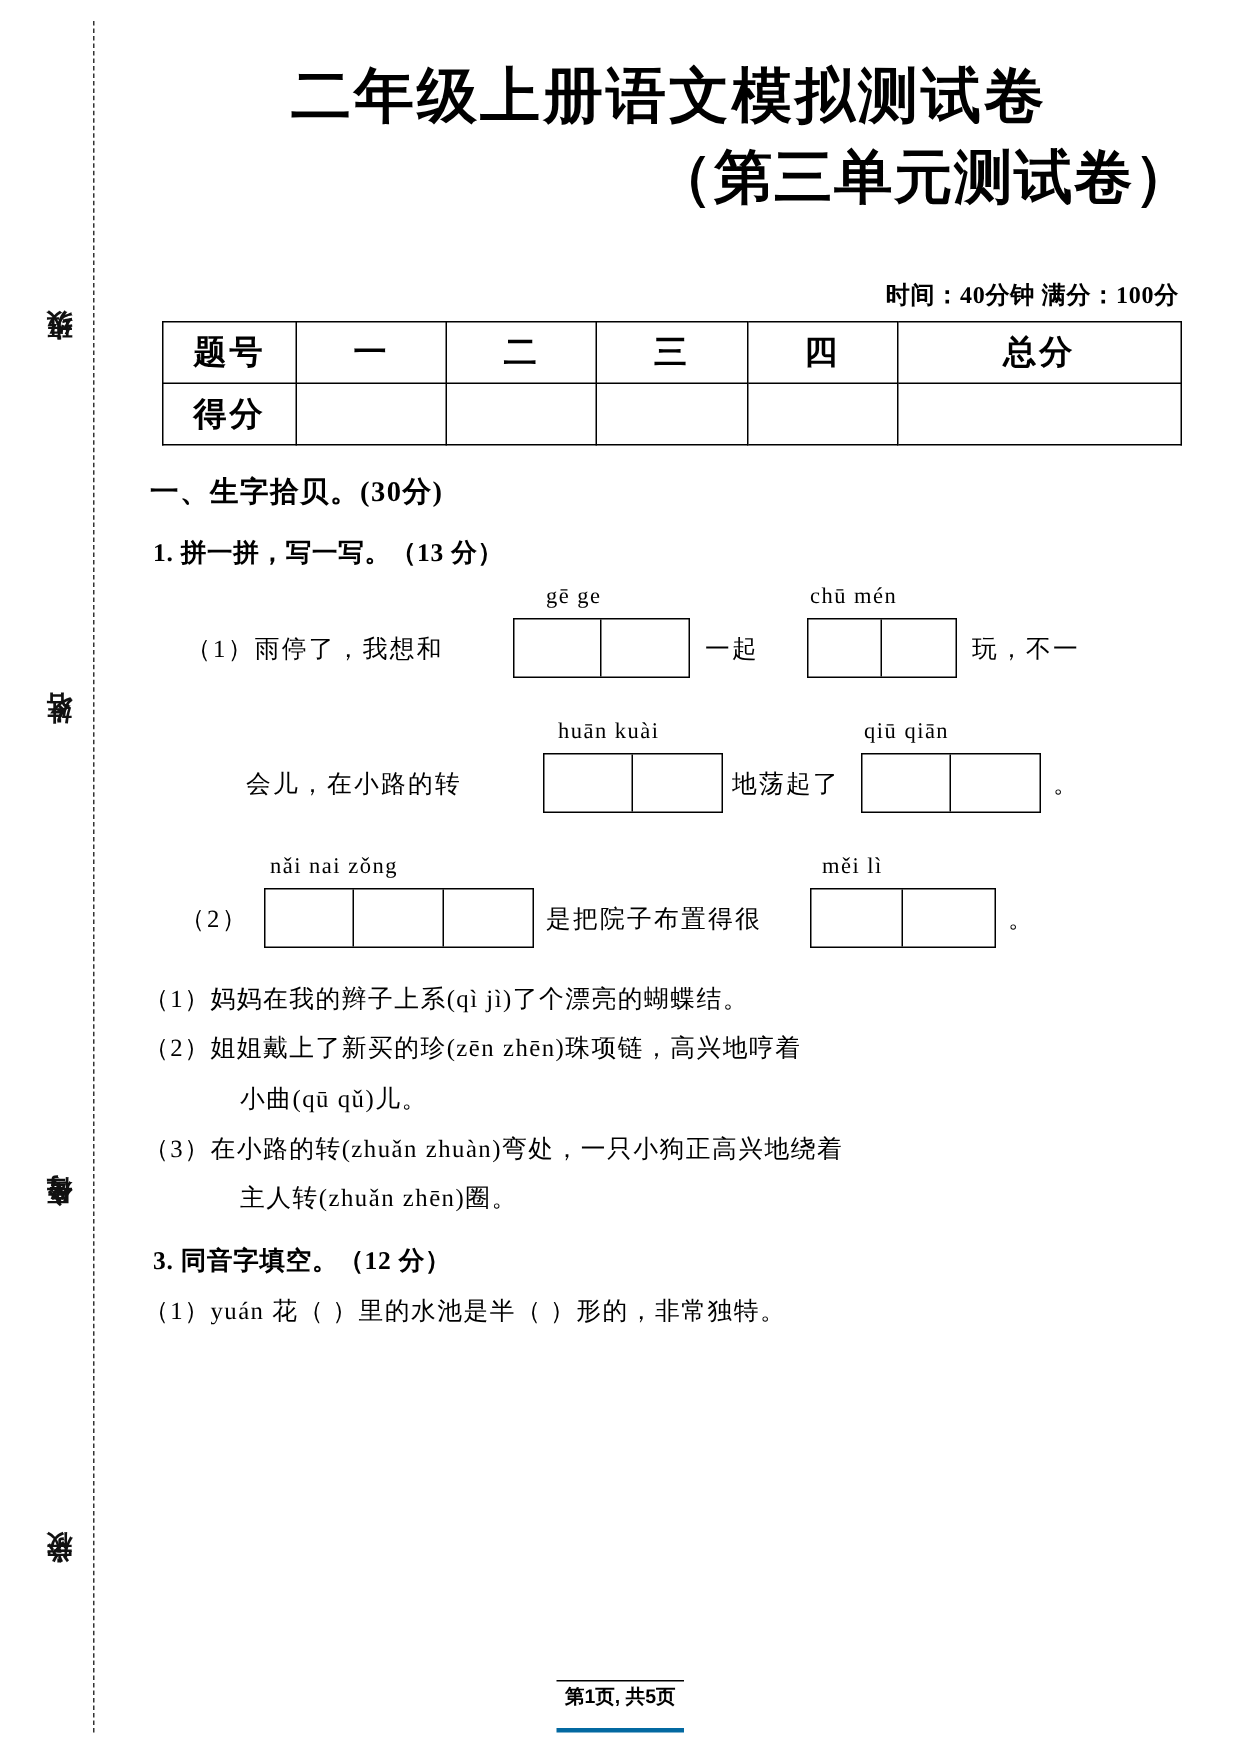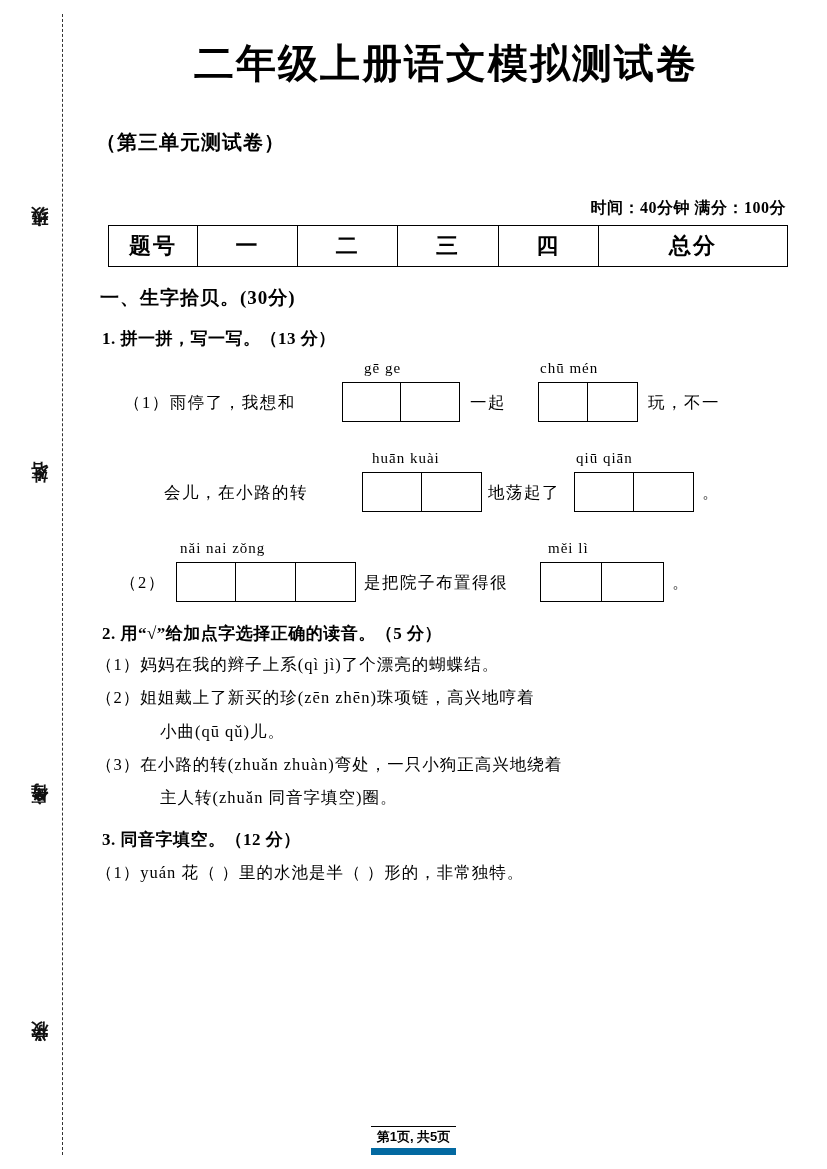--- a/index.html
+++ b/index.html
@@ -64,25 +64,24 @@
 
   .title {
     text-align: center;
     font-size: 40px;
     font-weight: bold;
     letter-spacing: 2px;
     margin-top: 36px;
     font-family: "Liberation Serif", "DejaVu Serif", serif;
   }
   .subtitle {
-    text-align: left;
-    font-size: 20px;
-    font-weight: bold;
-    letter-spacing: 1px;
-    margin-top: 38px;
+    text-align: right;
+    font-size: 39px;
+    font-weight: bold;
+    letter-spacing: 1px;
   }
   .meta-line {
     text-align: right;
     font-size: 16px;
     font-weight: bold;
     margin-top: 42px;
     padding-right: 10px;
     letter-spacing: 0.5px;
   }
   table.score-table {
@@ -166,23 +165,23 @@
     bottom: 14px;
     left: 0;
     width: 100%;
     text-align: center;
     font-size: 13px;
     font-weight: bold;
     font-family: "Liberation Sans", sans-serif;
   }
   .footer .fbox {
     display: inline-block;
-    padding: 1px 6px 2px 6px;
+    padding: 1px 6px 12px 6px;
     border-top: 1px solid #000;
-    border-bottom: 7px solid #0369a1;
+    border-bottom: 3px solid #0369a1;
   }
 </style>
 </head>
 <body>
 
 <div class="page">
 
   <div class="binding-line"></div>
 
   <div class="side-labels">
@@ -201,20 +200,28 @@
     <table class="score-table">
       <tbody>
           <tr>
         <td class="hcell">题号</td>
         <td>一</td>
         <td>二</td>
         <td>三</td>
         <td>四</td>
         <td>总分</td>
       </tr>
+      <tr>
+        <td class="hcell">得分</td>
+        <td class="blank"></td>
+        <td class="blank"></td>
+        <td class="blank"></td>
+        <td class="blank"></td>
+        <td class="blank"></td>
+      </tr>
     </tbody>
       </table>
 
     <div class="section-head">一、生字拾贝。(30分)</div>
 
     <div class="q-head">
       <span class="num">1.</span>
       <span>拼一拼，写一写。（13 分）</span>
     </div>
 
@@ -260,29 +267,25 @@
         <div class="cell" style="width:60px;"></div>
       </div>
       <div class="rowtext" style="left:268px; top:40px;">是把院子布置得很</div>
       <div class="grid" style="left:444px; top:30px; width:124px;">
         <div class="cell" style="width:62px;"></div>
         <div class="cell" style="width:62px;"></div>
       </div>
       <div class="rowtext" style="left:576px; top:40px;">。</div>
     </div>
 
-    <div class="q-head" style="margin-top:6px;">
-      <span class="num">2.</span>
-      <span>用“√”给加点字选择正确的读音。（5 分）</span>
-    </div>
     <div class="sub-item" style="margin-top:4px;">（1）妈妈在我的辫子上系(qì    jì)了个漂亮的蝴蝶结。</div>
     <div class="sub-item" style="margin-top:2px;">（2）姐姐戴上了新买的珍(zēn    zhēn)珠项链，高兴地哼着</div>
     <div class="sub-item indent2" style="margin-top:2px;">小曲(qū    qǔ)儿。</div>
     <div class="sub-item" style="margin-top:2px;">（3）在小路的转(zhuǎn    zhuàn)弯处，一只小狗正高兴地绕着</div>
-    <div class="sub-item indent2" style="margin-top:2px;">主人转(zhuǎn    同音字填空)圈。</div>
+    <div class="sub-item indent2" style="margin-top:2px;">主人转(zhuǎn    zhēn)圈。</div>
 
     <div class="q-head" style="margin-top:14px;">
       <span class="num">3.</span>
       <span>同音字填空。（12 分）</span>
     </div>
     <div class="sub-item" style="margin-top:6px;">（1）yuán  花（      ）里的水池是半（      ）形的，非常独特。</div>
 
   </div>
 
   <div class="footer">

